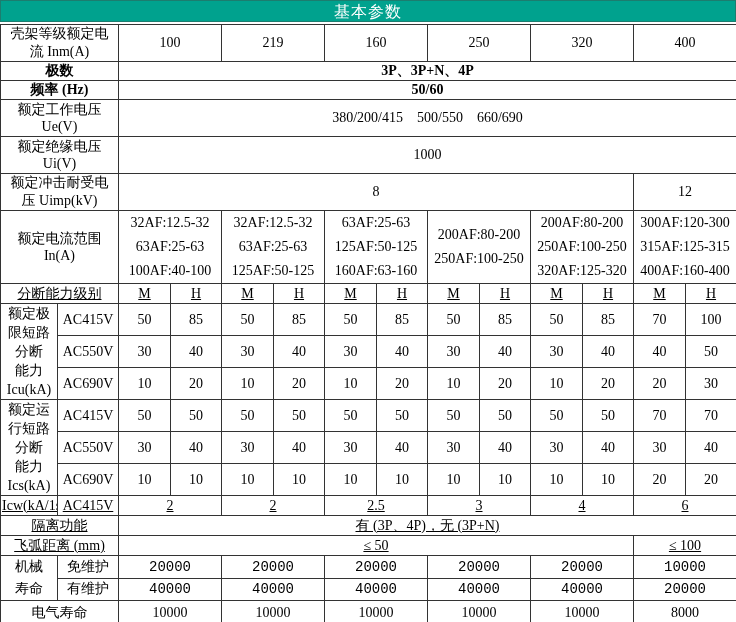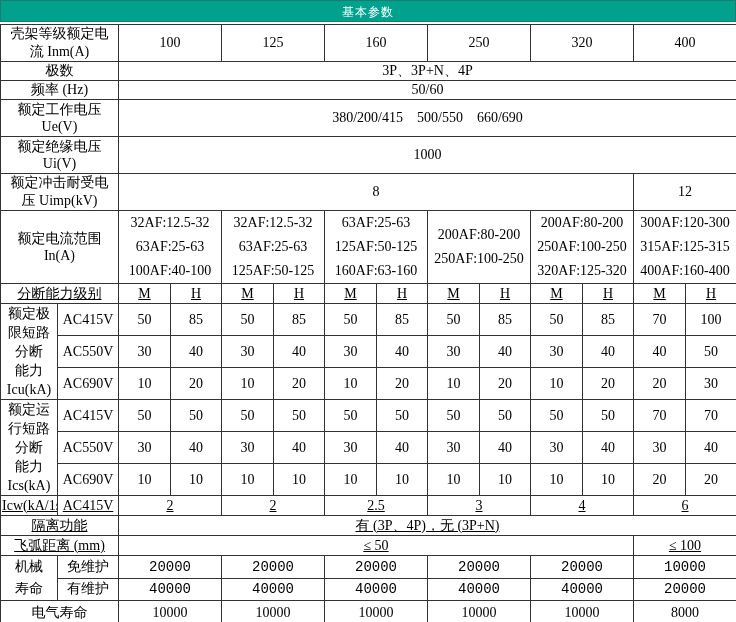--- a/index.html
+++ b/index.html
@@ -4,41 +4,41 @@
 <style>
   html,body{margin:0;padding:0;background:#fff;}
   .wrap{
     width:736px;
     font-family:"Liberation Serif","DejaVu Serif",serif;
     color:#000;
   }
   .title-bar{
     height:22px;line-height:22px;
     background:#00A28E;color:#fff;
-    text-align:center;font-size:12px;letter-spacing:1px;
+    text-align:center;font-size:16px;letter-spacing:1px;
     border:1px solid #1c7d6f;box-sizing:border-box;
     margin-bottom:2px;
   }
   table.spec{
     width:736px;table-layout:fixed;border-collapse:collapse;
   }
   table.spec td{
     border:1px solid #333;
     text-align:center;vertical-align:middle;
     font-size:14px;padding:0 1px;overflow:hidden;
   }
   .pre{white-space:pre-line;margin-left:7px;}
   .prespace{white-space:pre;}
   .lbl{font-size:14px;}
   .sidelbl{font-size:13.5px;line-height:19px;}
   .volt{font-size:13px;}
   .inval{font-size:13px;line-height:1.7;}
   .tiny{font-size:10.5px;padding:0;}
   .mechlbl{line-height:22px;font-size:14px;}
-  tr.h36{height:36px;} tr.h19{height:19px;} tr.h37{height:37px;}
+  tr.h36{height:36px;} tr.h19{height:19px;font-weight:bold;} tr.h37{height:37px;}
   tr.h73{height:73px;} tr.h20{height:20px;text-decoration:underline;} tr.h32{height:32px;padding-left:29px;}
   tr.h22{height:22px;font-family:Liberation Mono, monospace;} tr.h24{height:24px;}
 </style>
 </head>
 <body>
 
 <div class="wrap">
 
   <div class="title-bar">基本参数</div>
 
@@ -58,21 +58,21 @@
         <col style="width:51px">
       <col style="width:52px">
         <col style="width:51px">
     </colgroup>
 
     <tbody>
         <tr class="h36">
       <td colspan="2" class="lbl pre">壳架等级额定电
 流 Inm(A)</td>
       <td colspan="2">100</td>
-      <td colspan="2">125</td>
+      <td colspan="2">219</td>
       <td colspan="2">160</td>
       <td colspan="2">250</td>
       <td colspan="2">320</td>
       <td colspan="2">400</td>
     </tr>
 
     <tr class="h19">
       <td colspan="2" class="lbl">极数</td>
       <td colspan="12">3P、3P+N、4P</td>
     </tr>

